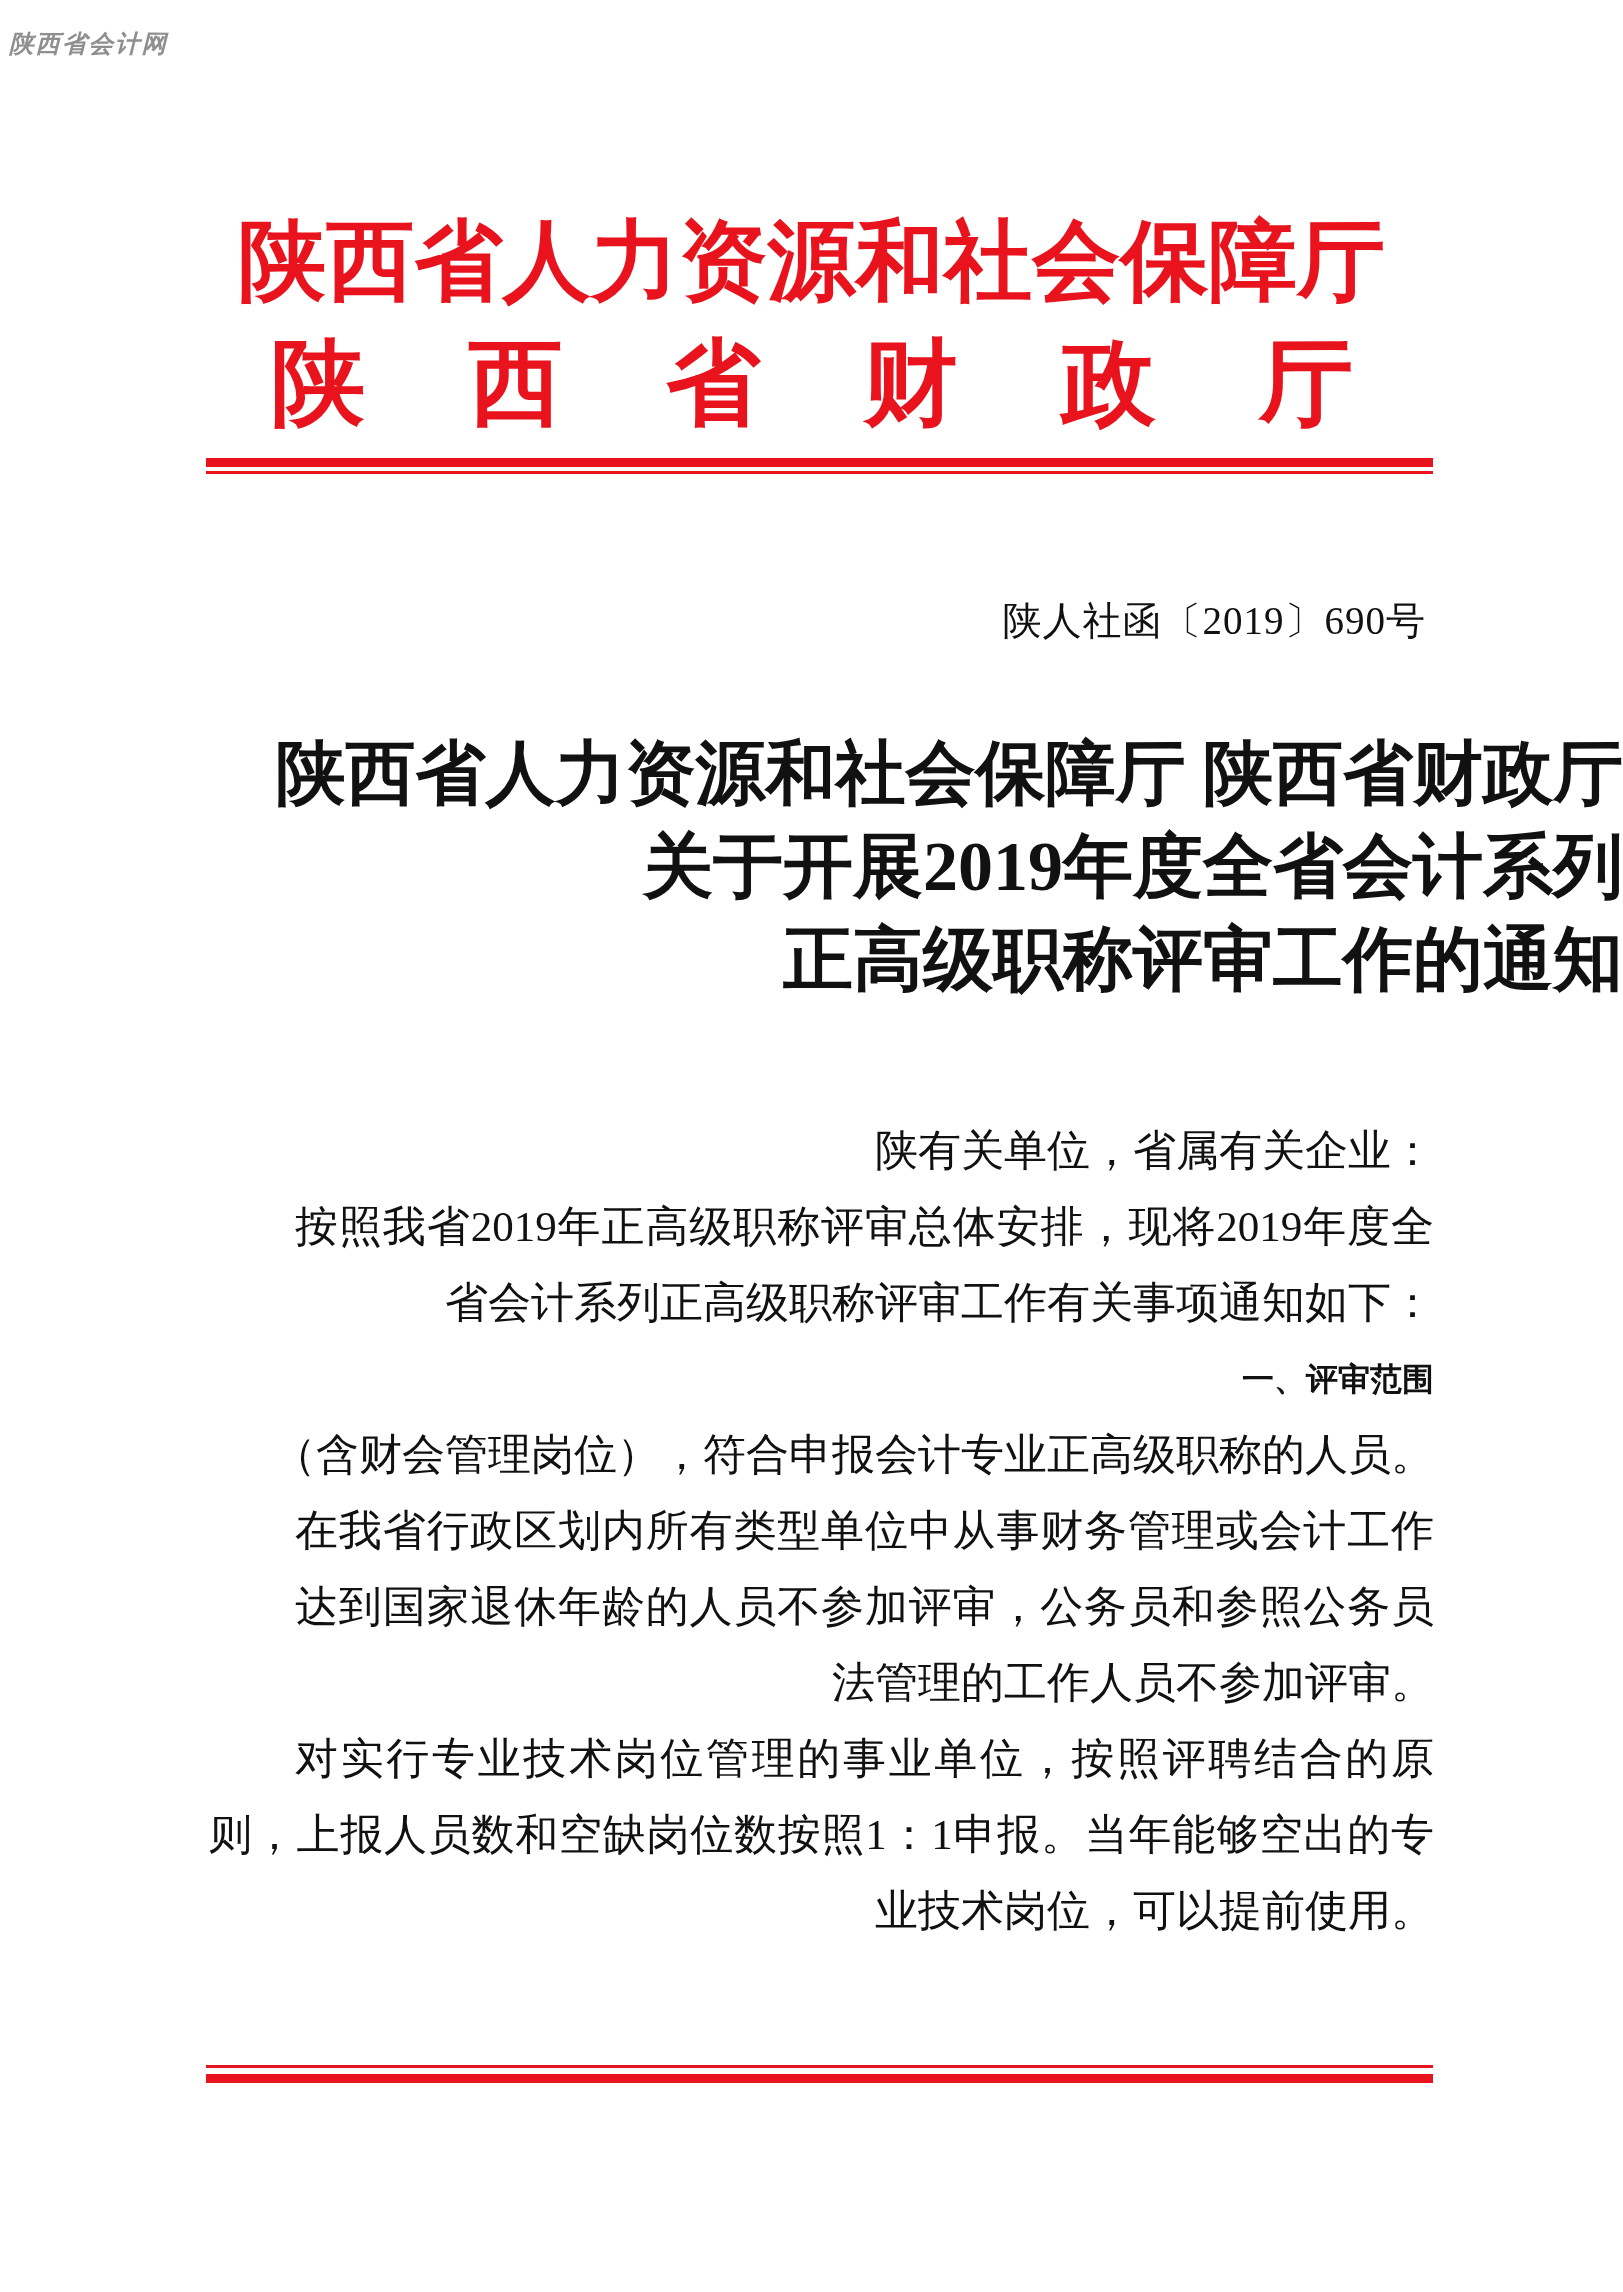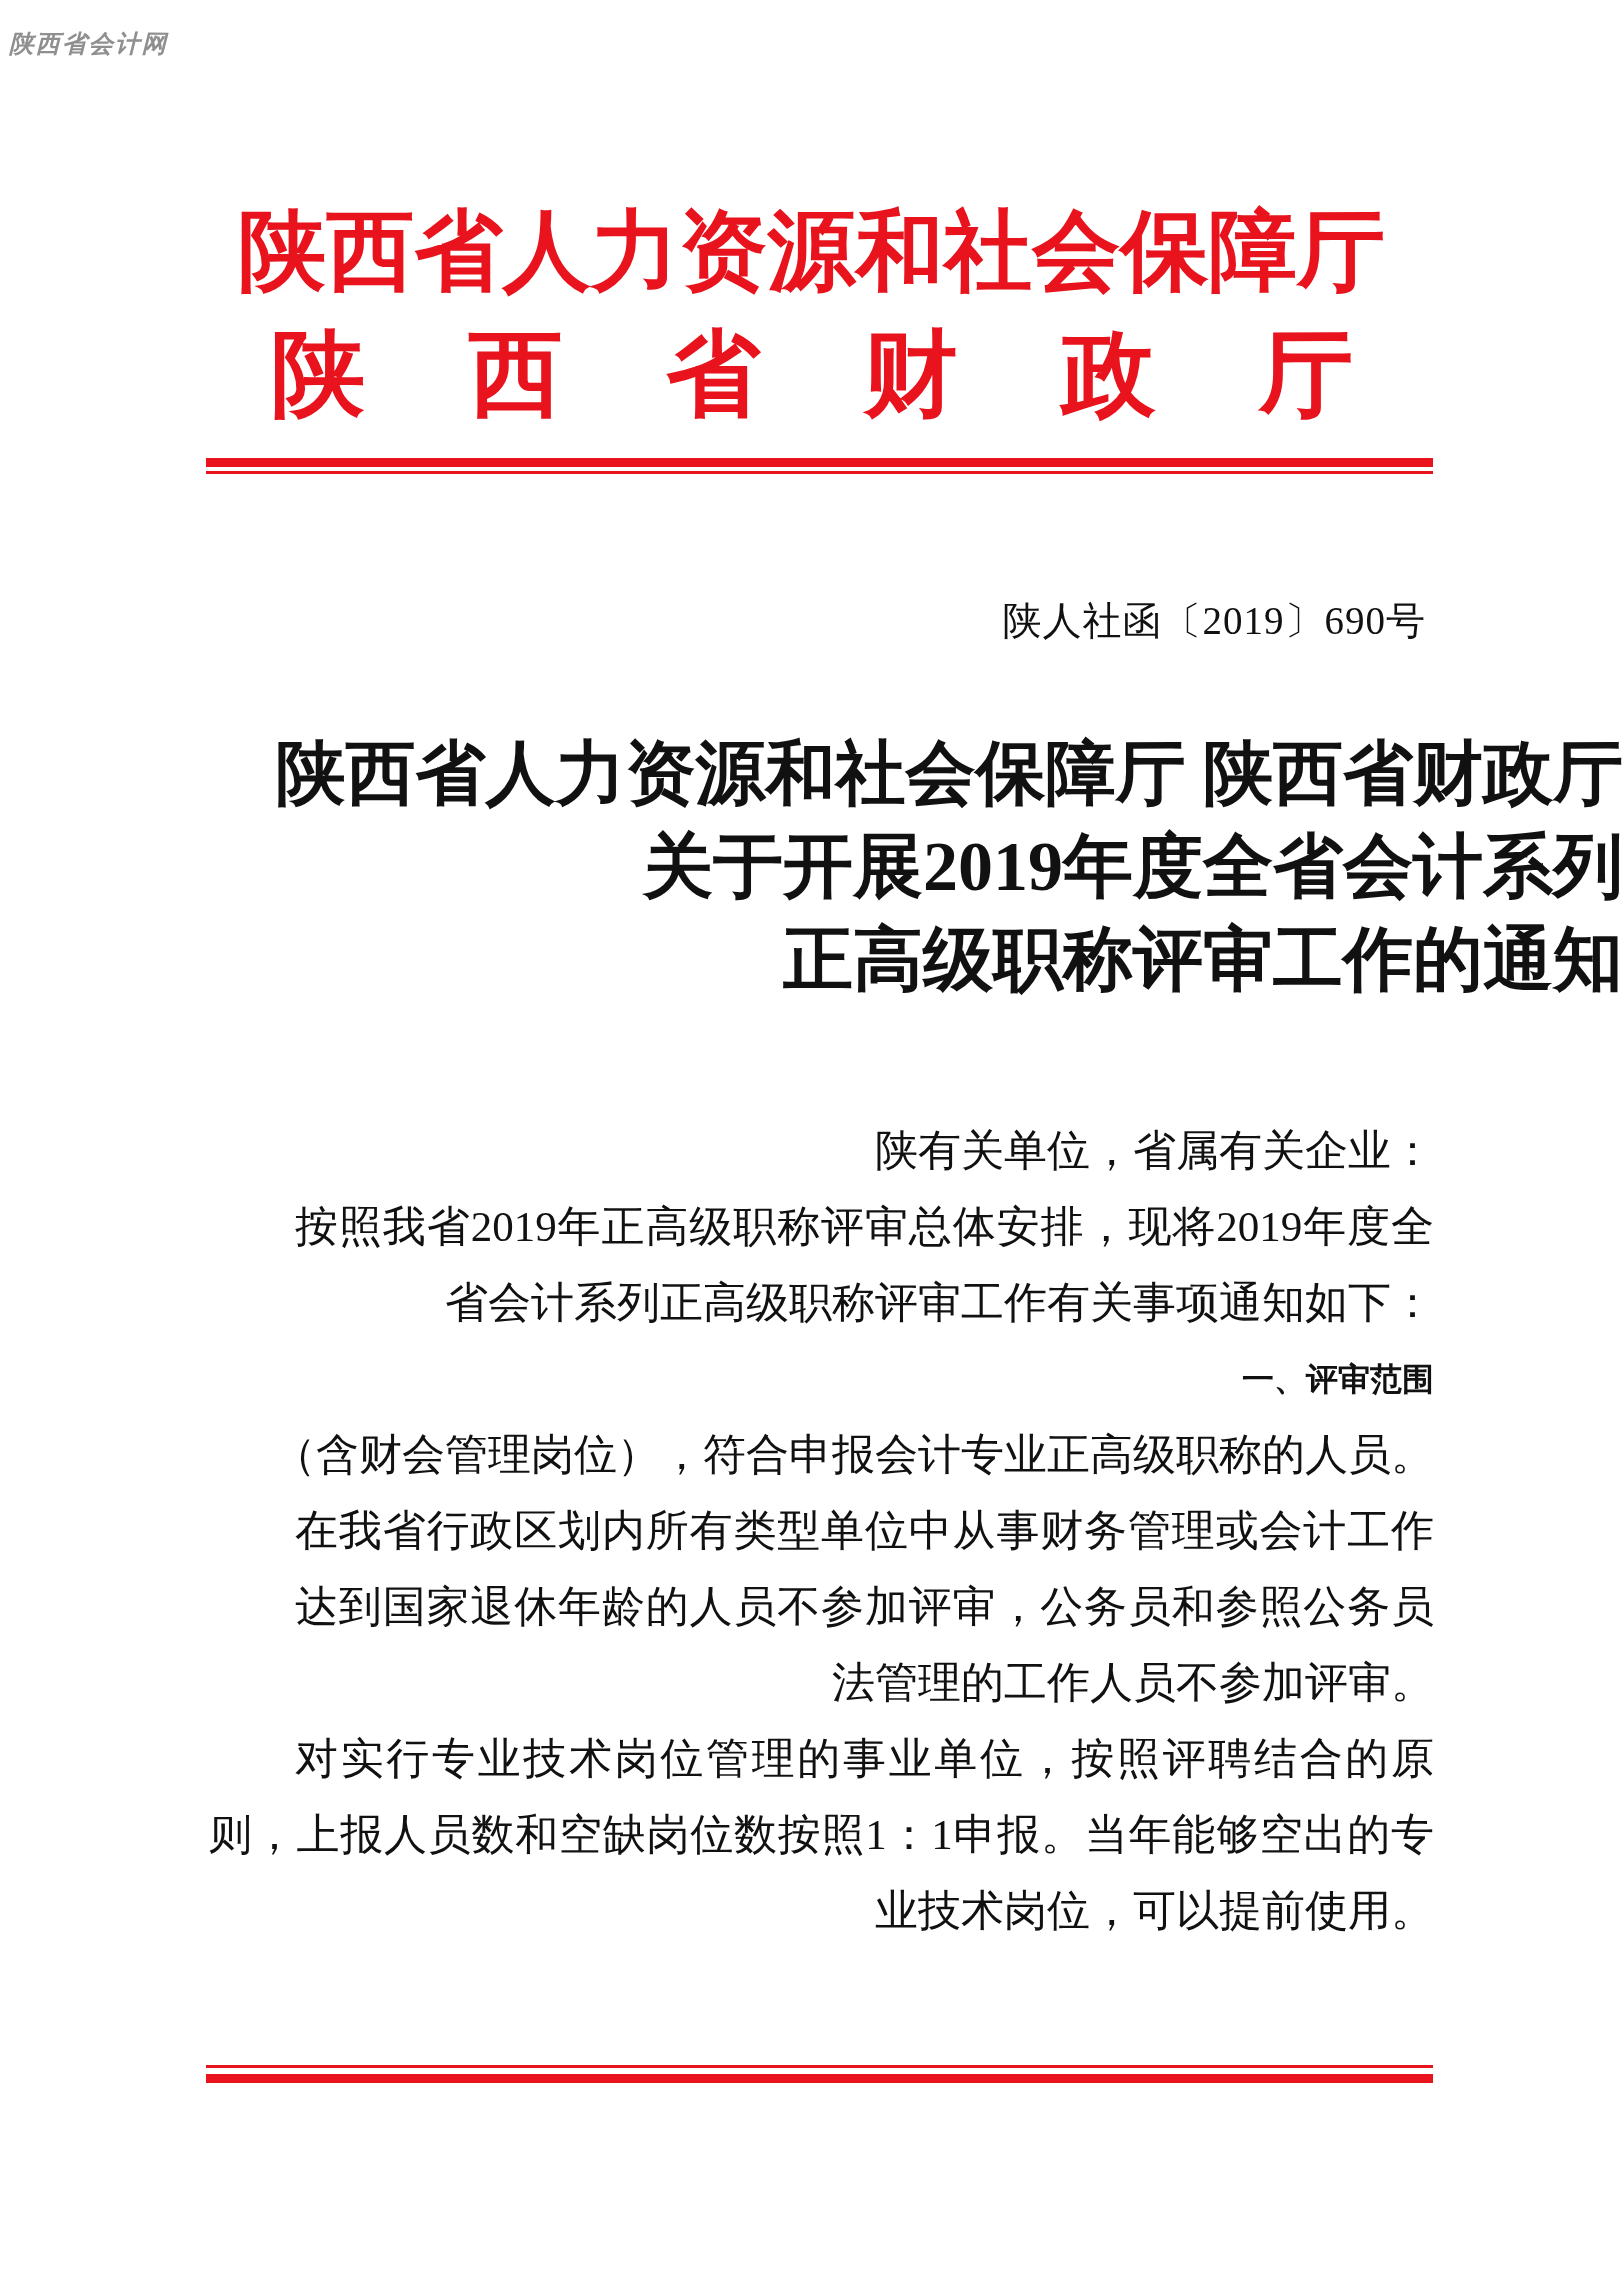--- a/index.html
+++ b/index.html
@@ -30,25 +30,25 @@
     color:var(--wm);
     letter-spacing:2px;
     margin-top:21px;
   }
 
   
   .agency{
     position:absolute;
     left:0; right:0;
     color:var(--accent);
-    font-family:Liberation Serif, serif;
+    font-family:Liberation Mono, monospace;
     font-weight:900;
     text-align:justify;
     text-align-last:justify;
-    margin:0 auto;
+    margin:16px auto;
   }
   .agency-1{
     top:198px;
     width:1147px;
     left:238px; right:auto;
     font-size:88px;
     line-height:108px;
   }
   .agency-2{
     top:320px;

